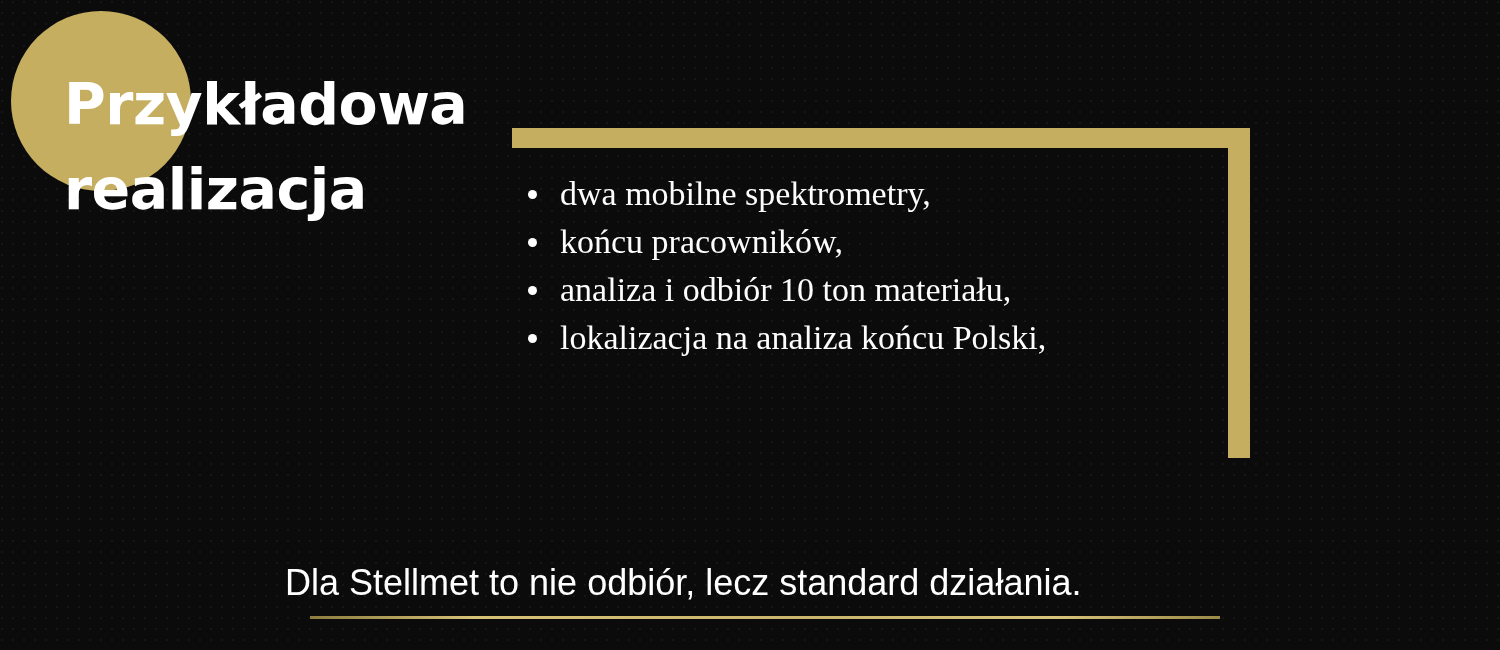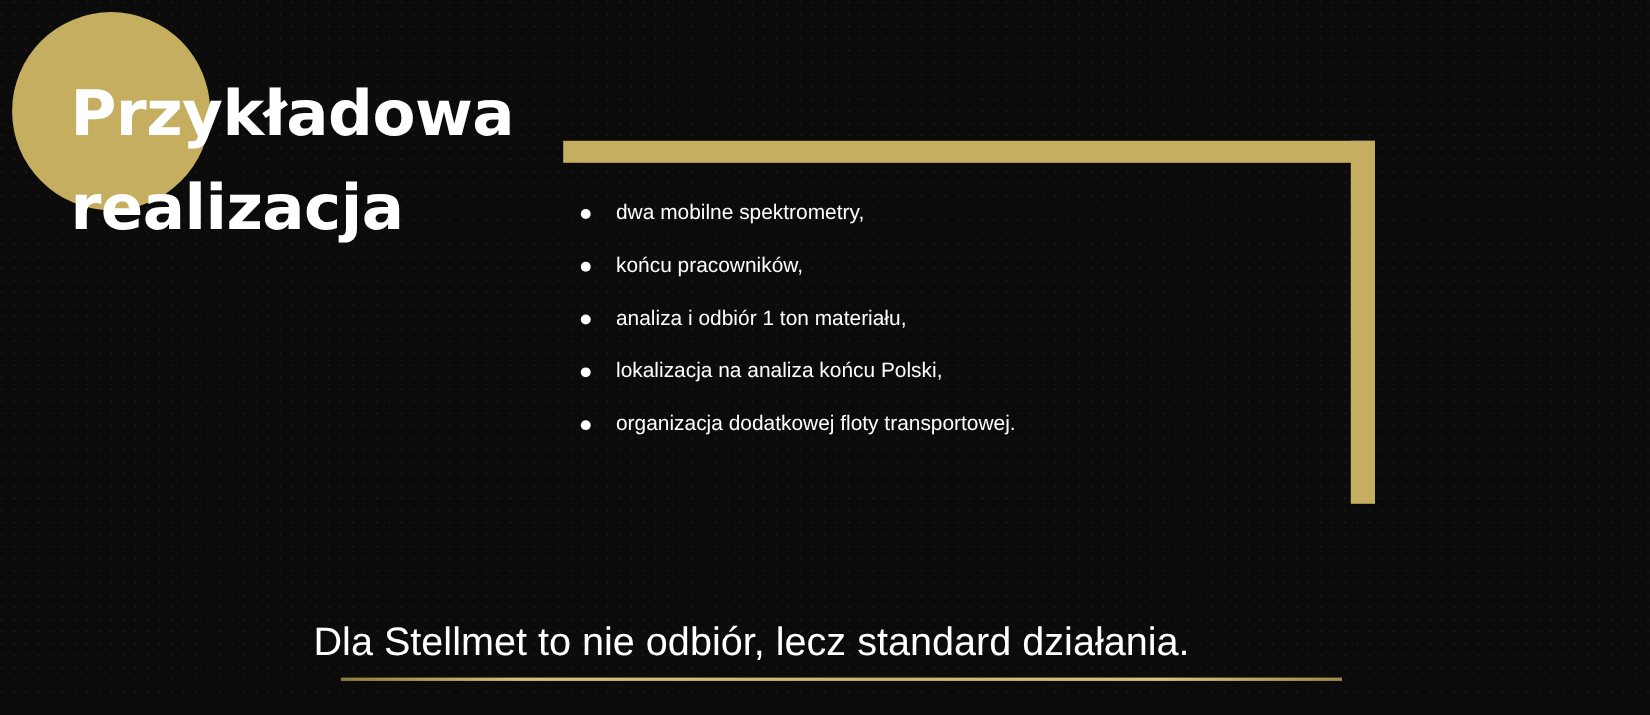--- a/index.html
+++ b/index.html
@@ -74,22 +74,22 @@
     width: 700px;
     margin: 0;
     padding: 0;
     list-style: none;
   }
   .bullet-item {
     position: relative;
     height: 48px;
     line-height: 48px;
     padding-left: 36px;
-    font-family: Liberation Sans, sans-serif;
-    font-size: 19px;
+    font-family: Liberation Serif, serif;
+    font-size: 34px;
     color: #fdfdfd;
     white-space: nowrap;
   }
   .bullet-dot {
     position: absolute;
     left: 4px;
     top: 20px;
     width: 9px;
     height: 9px;
     border-radius: 50%;
@@ -136,28 +136,24 @@
     <li class="bullet-item">
       <span class="bullet-dot"></span>
       <span>dwa mobilne spektrometry,</span>
     </li>
     <li class="bullet-item">
       <span class="bullet-dot"></span>
       <span>końcu pracowników,</span>
     </li>
     <li class="bullet-item">
       <span class="bullet-dot"></span>
-      <span>analiza i odbiór 1 ton materiału,</span>
+      <span>analiza i odbiór 10 ton materiału,</span>
     </li>
     <li class="bullet-item">
       <span class="bullet-dot"></span>
       <span>lokalizacja na analiza końcu Polski,</span>
-    </li>
-    <li class="bullet-item">
-      <span class="bullet-dot"></span>
-      <span>organizacja dodatkowej floty transportowej.</span>
     </li>
   </ul>
 
   <div class="caption">Dla Stellmet to nie odbiór, lecz standard działania.</div>
   <div class="caption-rule"></div>
 
 </div>
 
 </body></html>

